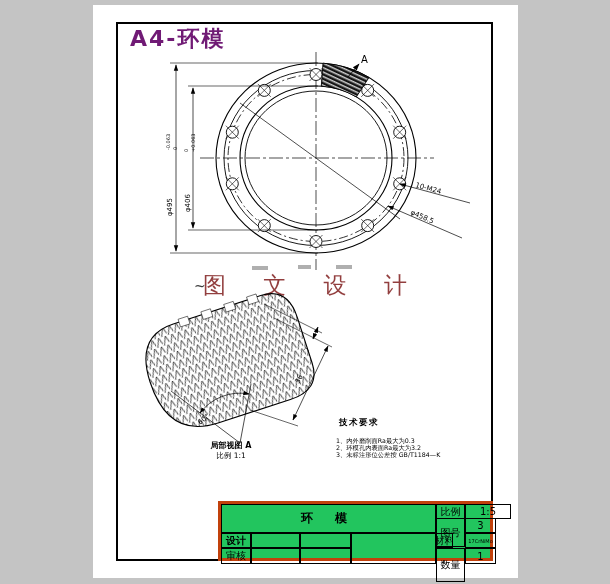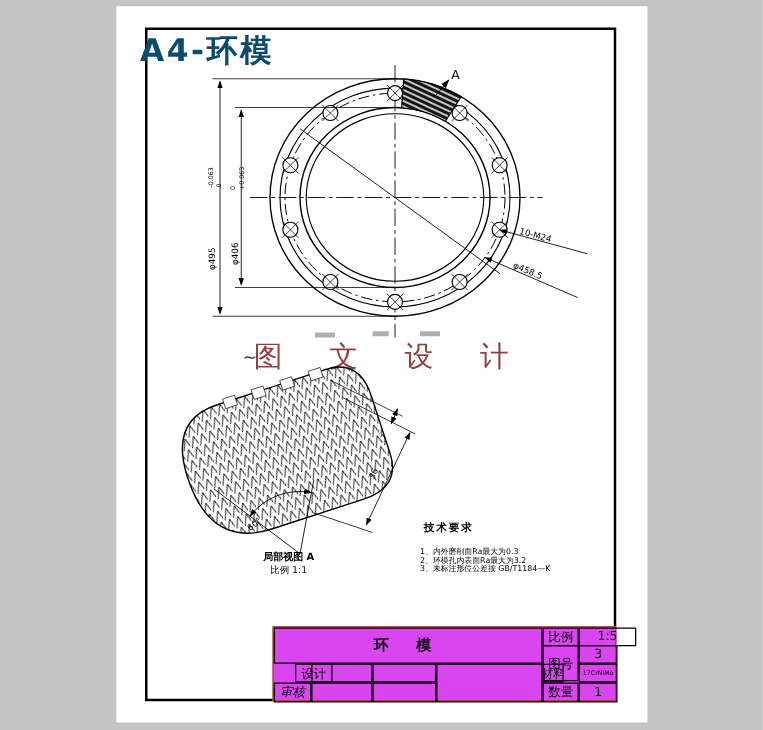--- a/index.html
+++ b/index.html
@@ -1,25 +1,25 @@
 <!DOCTYPE html>
 <html><head>
 <meta charset="utf-8">
 <style>
   html,body{margin:0;padding:0;background:#c4c4c4;}
   .stage{position:relative;width:610px;height:584px;background:#c4c4c4;overflow:hidden;
          font-family:"DejaVu Sans","Liberation Sans",sans-serif;}
   .paper{position:absolute;left:93px;top:5px;width:425px;height:573px;background:#ffffff;}
   .frame{position:absolute;left:116px;top:22px;width:377px;height:539px;border:2px solid #000;box-sizing:border-box;}
-  .red-title{position:absolute;left:112px;top:24px;font-size:25px;font-weight:bold;color:#0c4a6e;letter-spacing:2px;white-space:nowrap;}
+  .red-title{position:absolute;left:130px;top:24px;font-size:22px;font-weight:bold;color:#701a75;letter-spacing:2px;white-space:nowrap;}
   .watermark{position:absolute;left:203px;top:270px;font-size:23px;color:#7f1d1d;letter-spacing:15px;opacity:.85;white-space:nowrap;}
   .wm-tilde{position:absolute;left:194px;top:278px;font-size:14px;color:#3a3a3a;}
   .wm-frag{position:absolute;height:4px;background:#9b9b9b;opacity:.8;}
   svg.overlay{position:absolute;left:0;top:0;z-index:5;}
-  .title-block{position:absolute;left:218px;top:501px;width:275px;height:60px;border:1px solid #c2410c;box-sizing:border-box;z-index:6;background:#d946ef;}
+  .title-block{position:absolute;left:218px;top:501px;width:275px;height:60px;border:3px solid #c2410c;box-sizing:border-box;z-index:6;background:#22c55e;}
   .tb-cell{position:absolute;box-sizing:border-box;border:1px solid #000;display:flex;align-items:center;justify-content:center;
            font-size:10px;color:#000;overflow:hidden;white-space:nowrap;}
   .tb-part{font-size:12px;font-weight:bold;letter-spacing:9px;}
   .tb-small{font-size:5px;}
   svg text{fill:#000;}
 </style>
 </head>
 <body>
 
 <div class="stage">
@@ -136,27 +136,27 @@
     <text x="336" y="457" font-size="6.3">3、未标注形位公差按 GB/T1184—K</text>
   </svg>
 
   <div class="title-block">
     <div class="tb-cell tb-part" style="left:0;top:0;width:215px;height:29px;">环 模</div>
     <div class="tb-cell" style="left:215px;top:0;width:29px;height:15px;">比例</div>
     <div class="tb-cell" style="left:244px;top:0;width:46px;height:15px;">1:5</div>
     <div class="tb-cell" style="left:215px;top:14px;width:29px;height:29px;">图号</div>
     <div class="tb-cell" style="left:244px;top:14px;width:31px;height:15px;">3</div>
 
-    <div class="tb-cell" style="left:17px;top:29px;width:30px;height:15px;">设计</div>
+    <div class="tb-cell" style="left:0;top:29px;width:30px;height:15px;font-weight:bold;">设计</div>
     <div class="tb-cell" style="left:30px;top:29px;width:49px;height:15px;"></div>
     <div class="tb-cell" style="left:79px;top:29px;width:51px;height:15px;"></div>
     <div class="tb-cell" style="left:130px;top:29px;width:85px;height:31px;"></div>
     <div class="tb-cell" style="left:215px;top:29px;width:17px;height:15px;">材料</div>
     <div class="tb-cell tb-small" style="left:244px;top:29px;width:31px;height:15px;">17CrNiMo</div>
 
-    <div class="tb-cell" style="left:0;top:44px;width:30px;height:16px;font-style:italic;">审核</div>
+    <div class="tb-cell" style="left:0;top:44px;width:30px;height:16px;">审核</div>
     <div class="tb-cell" style="left:30px;top:44px;width:49px;height:16px;"></div>
     <div class="tb-cell" style="left:79px;top:44px;width:51px;height:16px;"></div>
-    <div class="tb-cell" style="left:215px;top:44px;width:29px;height:16px;">数量</div>
+    <div class="tb-cell" style="left:215px;top:44px;width:29px;height:34px;">数量</div>
     <div class="tb-cell" style="left:244px;top:44px;width:31px;height:16px;">1</div>
   </div>
 
 </div>
 
 </body></html>

